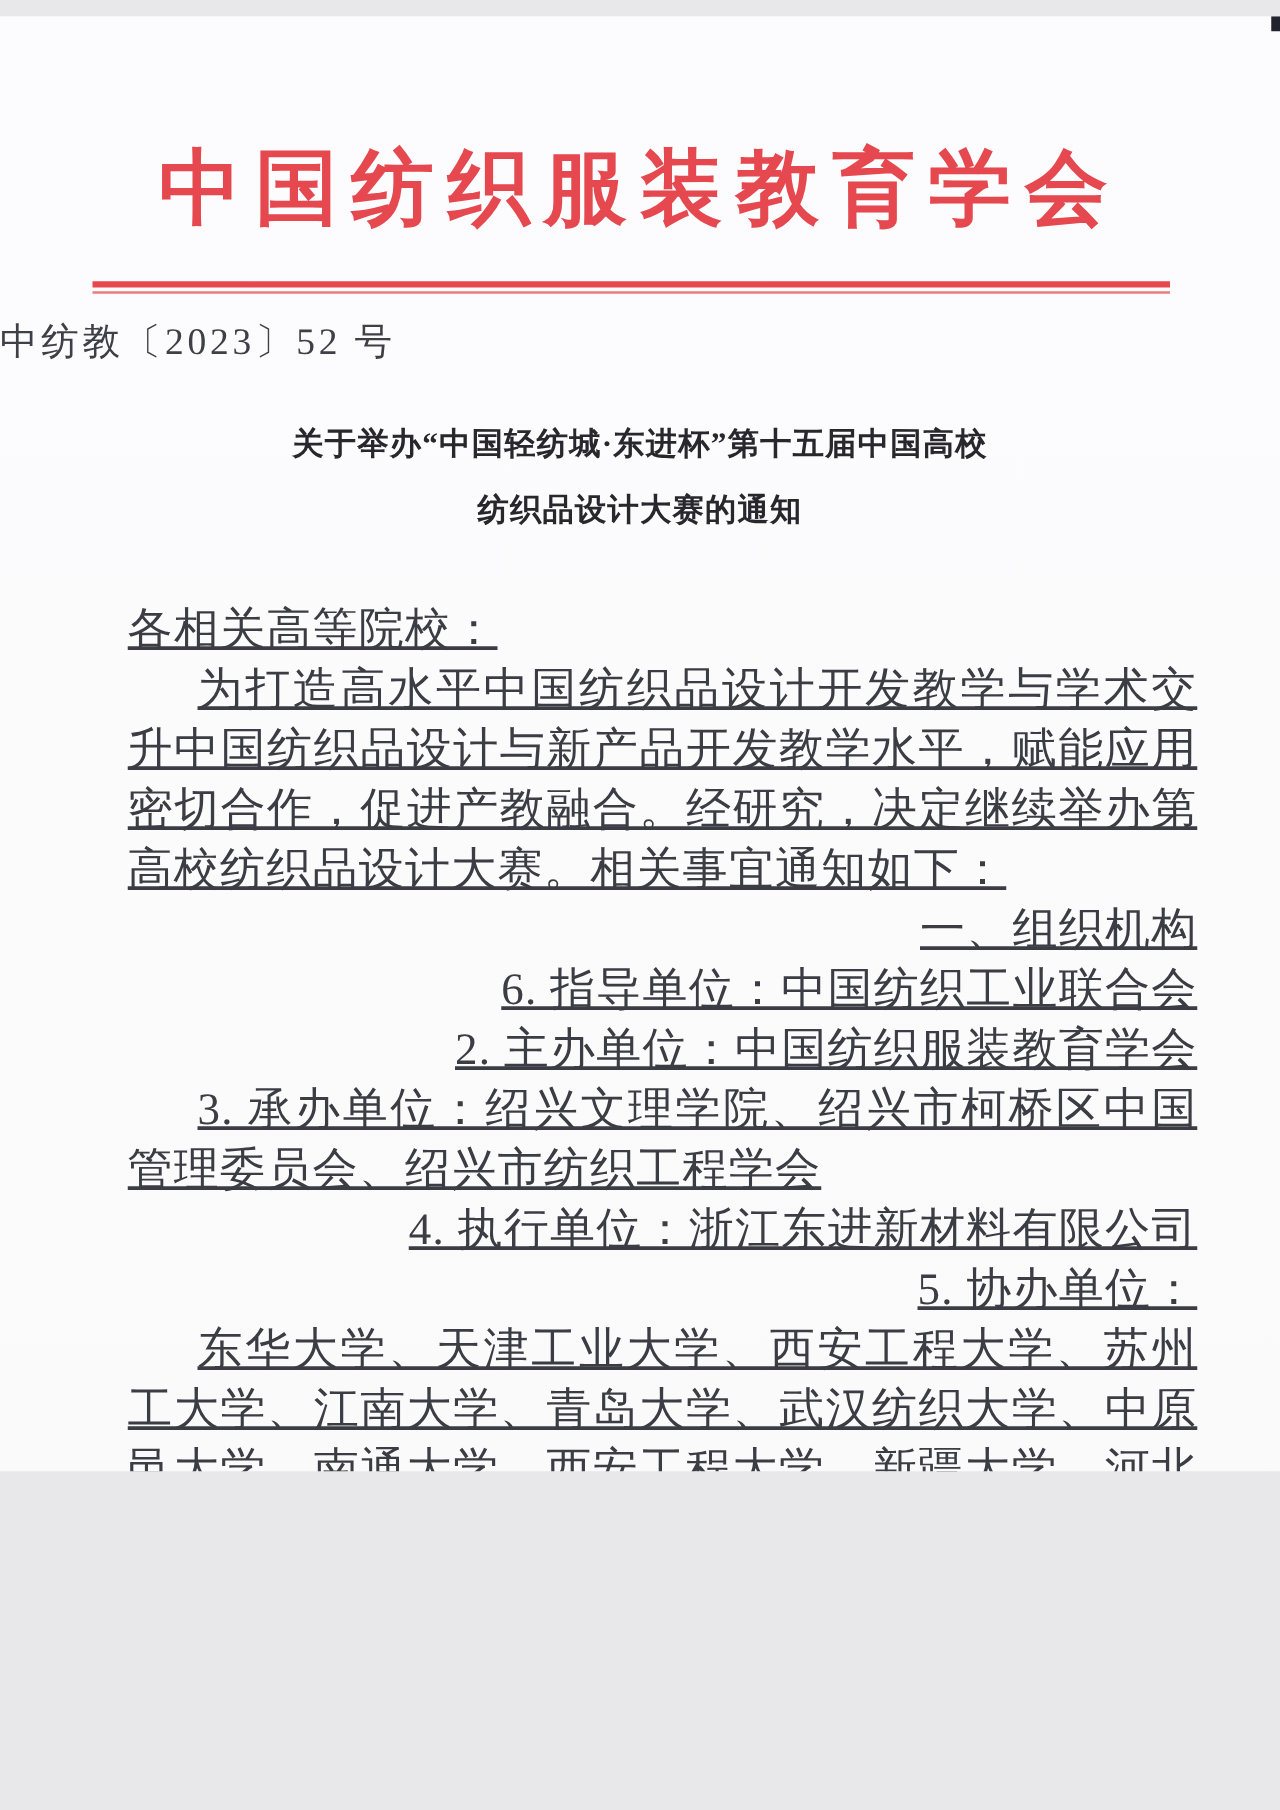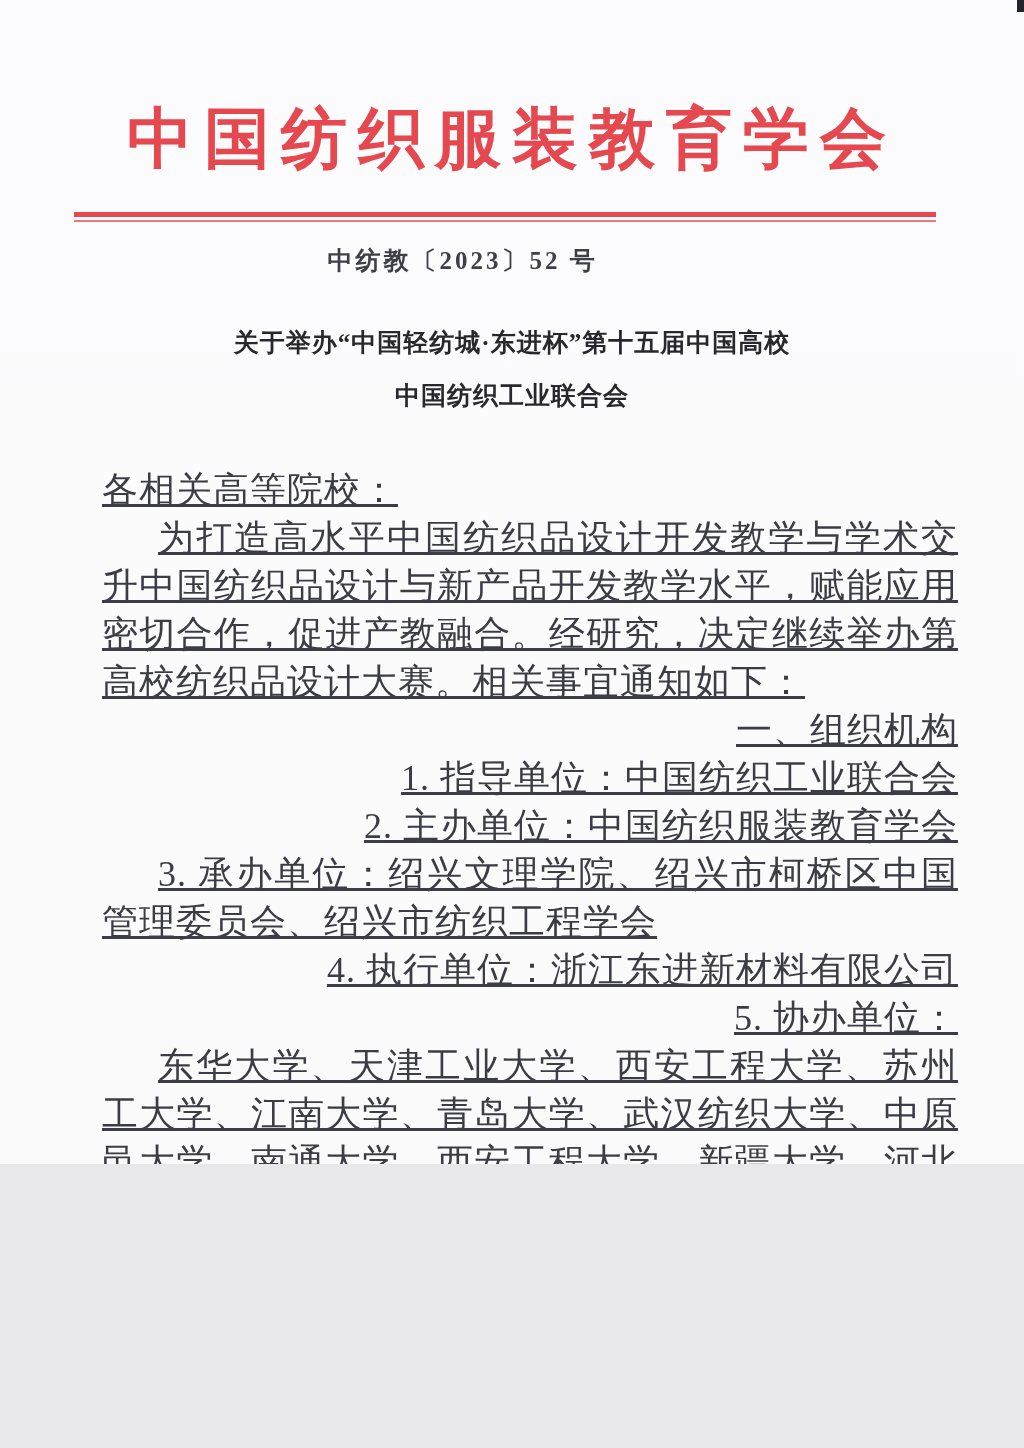--- a/index.html
+++ b/index.html
@@ -5,21 +5,21 @@
   html, body {
     margin: 0;
     padding: 0;
     background: #e8e8ea;
     font-family: "Liberation Serif", "DejaVu Serif", serif;
   }
   .page {
     position: relative;
     width: 1024px;
     height: 1164px;
-    margin: 0 auto;
+    margin: 13px auto;
     background: linear-gradient(180deg, #fcfcfe 0%, #fbfbfc 55%, #fafafb 100%);
     overflow: hidden;
     color: #3c3c44;
   }
   
   .scan-artifact {
     position: absolute;
     top: 0;
     right: 0;
     width: 7px;
@@ -46,26 +46,25 @@
   }
   .rule .thin {
     height: 2px;
     margin-top: 3px;
     background: var(--accent, #e5484e);
     opacity: 0.72;
   }
   .doc-number {
     margin-top: 22px;
     padding-right: 99px;
-    text-align: center;
-    font-size: 25px;
+    text-align: left;
+    font-size: 30px;
     line-height: 34px;
     letter-spacing: 3px;
     color: #3f3f47;
-    font-weight: bold;
   }
   .notice-title {
     margin-top: 38px;
     text-align: center;
     font-size: 25px;
     line-height: 53px;
     font-weight: bold;
     letter-spacing: 1px;
     color: #27272d;
   }
@@ -106,32 +105,32 @@
 
   <div class="rule">
     <div class="thick"></div>
     <div class="thin"></div>
   </div>
 
   <div class="doc-number">中纺教〔2023〕52 号</div>
 
   <div class="notice-title">
     <div>关于举办“中国轻纺城·东进杯”第十五届中国高校</div>
-    <div>中国纺织工业联合会</div>
+    <div>纺织品设计大赛的通知</div>
   </div>
 
   <div class="body-text">
 
   <div class="line">各相关高等院校：</div>
       <div class="line indent justify">为打造高水平中国纺织品设计开发教学与学术交流平台，提</div>
       <div class="line justify">升中国纺织品设计与新产品开发教学水平，赋能应用型人才培养，</div>
       <div class="line justify">密切合作，促进产教融合。经研究，决定继续举办第十五届中国</div>
       <div class="line">高校纺织品设计大赛。相关事宜通知如下：</div>
       <div class="line indent">一、组织机构</div>
-      <div class="line indent">1. 指导单位：中国纺织工业联合会</div>
+      <div class="line indent">6. 指导单位：中国纺织工业联合会</div>
       <div class="line indent">2. 主办单位：中国纺织服装教育学会</div>
       <div class="line indent justify">3. 承办单位：绍兴文理学院、绍兴市柯桥区中国轻纺城建设</div>
       <div class="line">管理委员会、绍兴市纺织工程学会</div>
       <div class="line indent">4. 执行单位：浙江东进新材料有限公司</div>
       <div class="line indent">5. 协办单位：</div>
       <div class="line indent justify">东华大学、天津工业大学、西安工程大学、苏州大学、浙江理</div>
       <div class="line justify">工大学、江南大学、青岛大学、武汉纺织大学、中原工学院、五</div>
       <div class="line justify">邑大学、南通大学、西安工程大学、新疆大学、河北科技大学、</div>
     </div>
 

